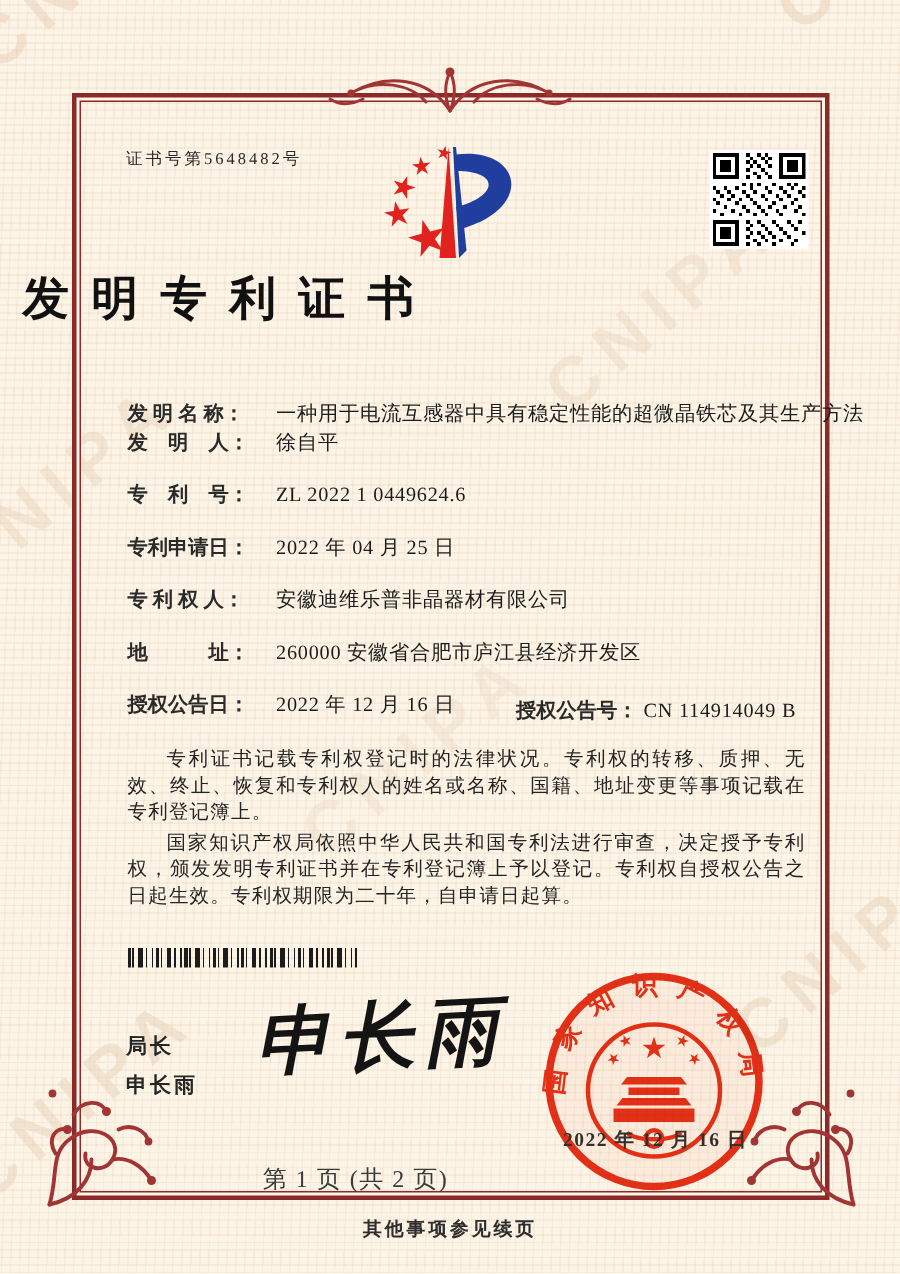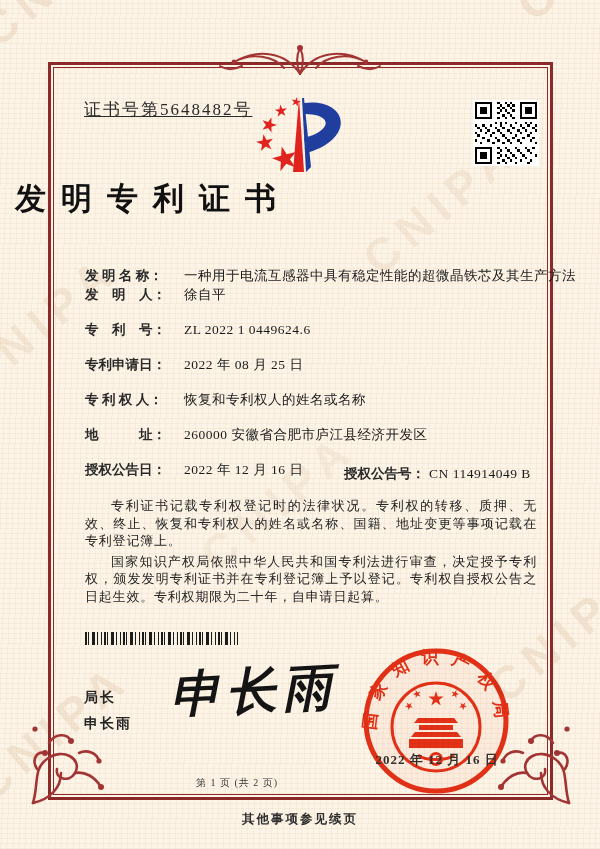--- a/index.html
+++ b/index.html
@@ -16,21 +16,21 @@
     font-family:"Liberation Sans","DejaVu Sans",sans-serif;
     font-weight:bold; font-size:46px; letter-spacing:9px;
     color:#e9d3ba; opacity:.55; z-index:0; white-space:nowrap;
   }
   .frame{
     position:absolute; left:53px; top:67px; width:493px; height:726px;
     border:1px solid #8c2a2a;
     box-shadow:0 0 0 2px #fbf4e7, 0 0 0 5px #8c2a2a;
     z-index:1;
   }
-  .cert-no{position:absolute; left:84px; top:98px; font-size:17px; letter-spacing:2px; color:#2a2a2a; z-index:2;text-decoration:underline;}
+  .cert-no{position:absolute; left:84px; top:98px; font-size:11px; letter-spacing:2px; color:#2a2a2a; z-index:2;}
   .logo{position:absolute; left:238px; top:96px; z-index:2;}
   .qr{position:absolute; left:473px; top:100px; width:62px; height:62px; background:#fff; padding:2px; z-index:2;}
   .title{
     position:absolute; left:0; top:178px; width:573px; 
     font-size:31px; font-weight:bold; letter-spacing:15px; padding-left:15px;
     box-sizing:border-box; color:#111; z-index:2;
   }
   .fields{position:absolute; left:85px; top:251px; width:460px; z-index:2;}
   .frow{position:absolute; left:0; font-size:13.5px; white-space:nowrap;}
   .flabel{display:inline-block; width:99px; font-weight:600; color:#2a2a2a; white-space:pre;}
@@ -53,21 +53,21 @@
   .signature{
     position:absolute; left:170px; top:658px; z-index:2;
     font-size:50px; font-style:italic; font-weight:600; letter-spacing:6px;
     color:#141414; transform:rotate(-3deg);
   }
   .seal{position:absolute; left:356px; top:645px; z-index:3; opacity:.95; mix-blend-mode:multiply;}
   .seal-date{
     position:absolute; left:362px; top:751px; width:150px; text-align:center;
     font-size:13px; font-weight:600; color:#33302c; letter-spacing:1px; z-index:4; white-space:nowrap;
   }
-  .page-no{position:absolute; left:0; top:776px; width:474px; text-align:center; font-size:10px; letter-spacing:1px; color:#3a3a3a; z-index:2;}
+  .page-no{position:absolute; left:0; top:776px; width:474px; text-align:center; font-size:16px; letter-spacing:1px; color:#3a3a3a; z-index:2;}
   .foot-note{position:absolute; left:0; top:811px; width:600px; text-align:center; font-size:12.5px; font-weight:600; letter-spacing:2px; color:#2e2e2e; z-index:2;}
   .orn{position:absolute; z-index:2;}
   .orn.bl{left:27px; top:723px;}
   .orn.br{left:495px; top:723px; transform:scaleX(-1);}
   .crest{position:absolute; left:212px; top:40px; z-index:2;}
 </style>
 </head>
 <body>
 
 <div class="page">
@@ -158,24 +158,24 @@
     <div class="frow r0">
       <span class="flabel">发 明 名 称：</span><span class="fvalue">一种用于电流互感器中具有稳定性能的超微晶铁芯及其生产方法</span>
     </div>
     <div class="frow r1">
       <span class="flabel">发　明　人：</span><span class="fvalue">徐自平</span>
     </div>
     <div class="frow r2">
       <span class="flabel">专　利　号：</span><span class="fvalue">ZL 2022 1 0449624.6</span>
     </div>
     <div class="frow r3">
-      <span class="flabel">专利申请日：</span><span class="fvalue">2022 年 08 月 25 日</span>
+      <span class="flabel">专利申请日：</span><span class="fvalue">2022 年 04 月 25 日</span>
     </div>
     <div class="frow r4">
-      <span class="flabel">专 利 权 人：</span><span class="fvalue">恢复和专利权人的姓名或名称</span>
+      <span class="flabel">专 利 权 人：</span><span class="fvalue">安徽迪维乐普非晶器材有限公司</span>
     </div>
     <div class="frow r5">
       <span class="flabel">地　　　址：</span><span class="fvalue">260000  安徽省合肥市庐江县经济开发区</span>
     </div>
     <div class="frow r6">
       <span class="flabel">授权公告日：</span><span class="fvalue">2022 年 12 月 16 日</span>
     </div>
     <div class="frow r7">
       <span class="flabel">授权公告号：</span><span class="fvalue">CN 114914049 B</span>
     </div>

